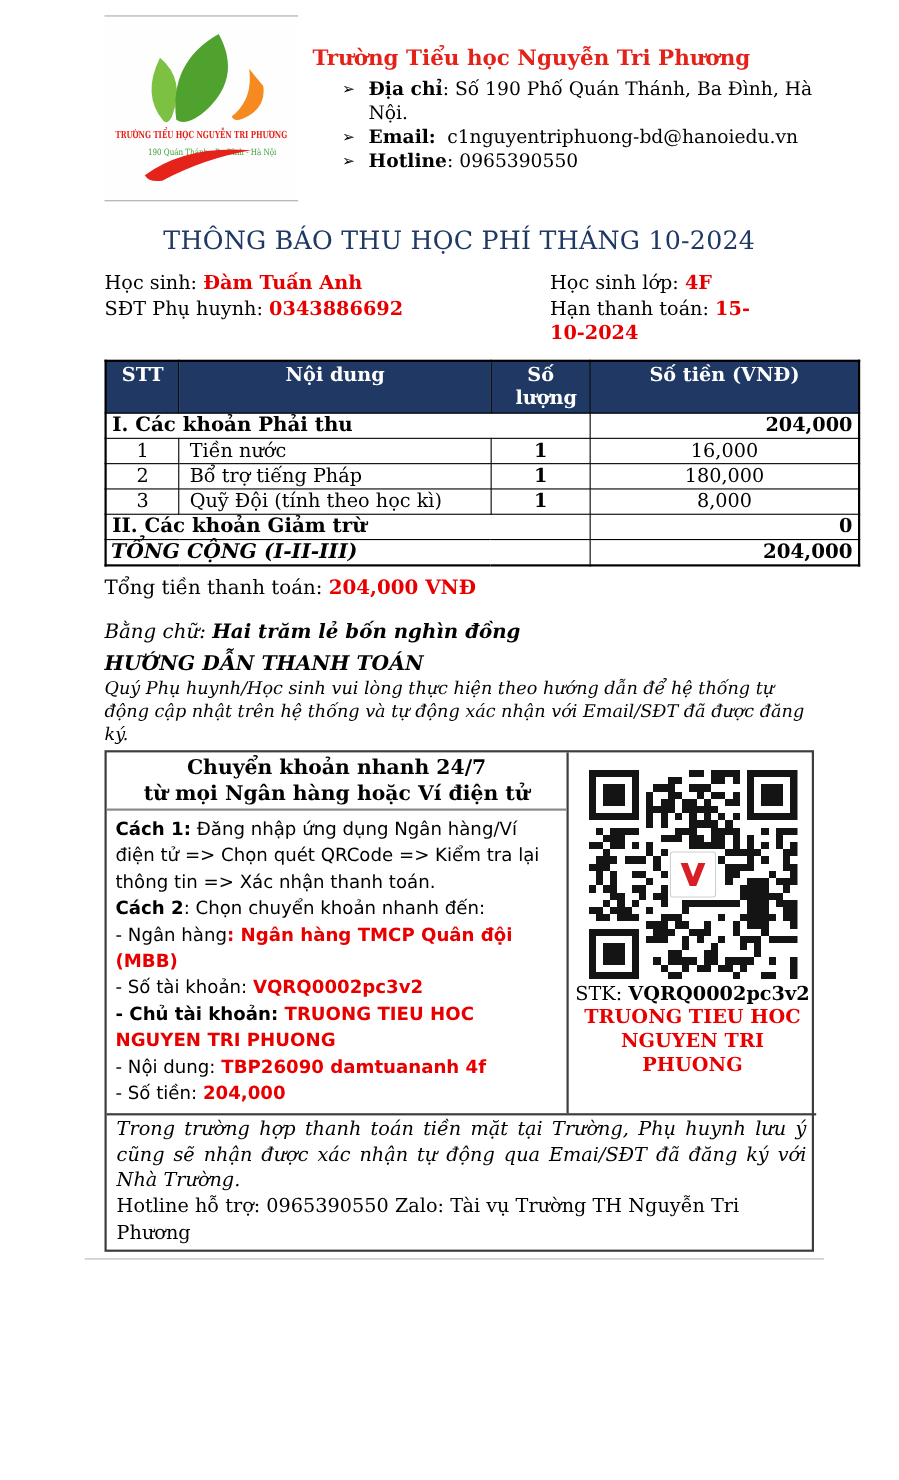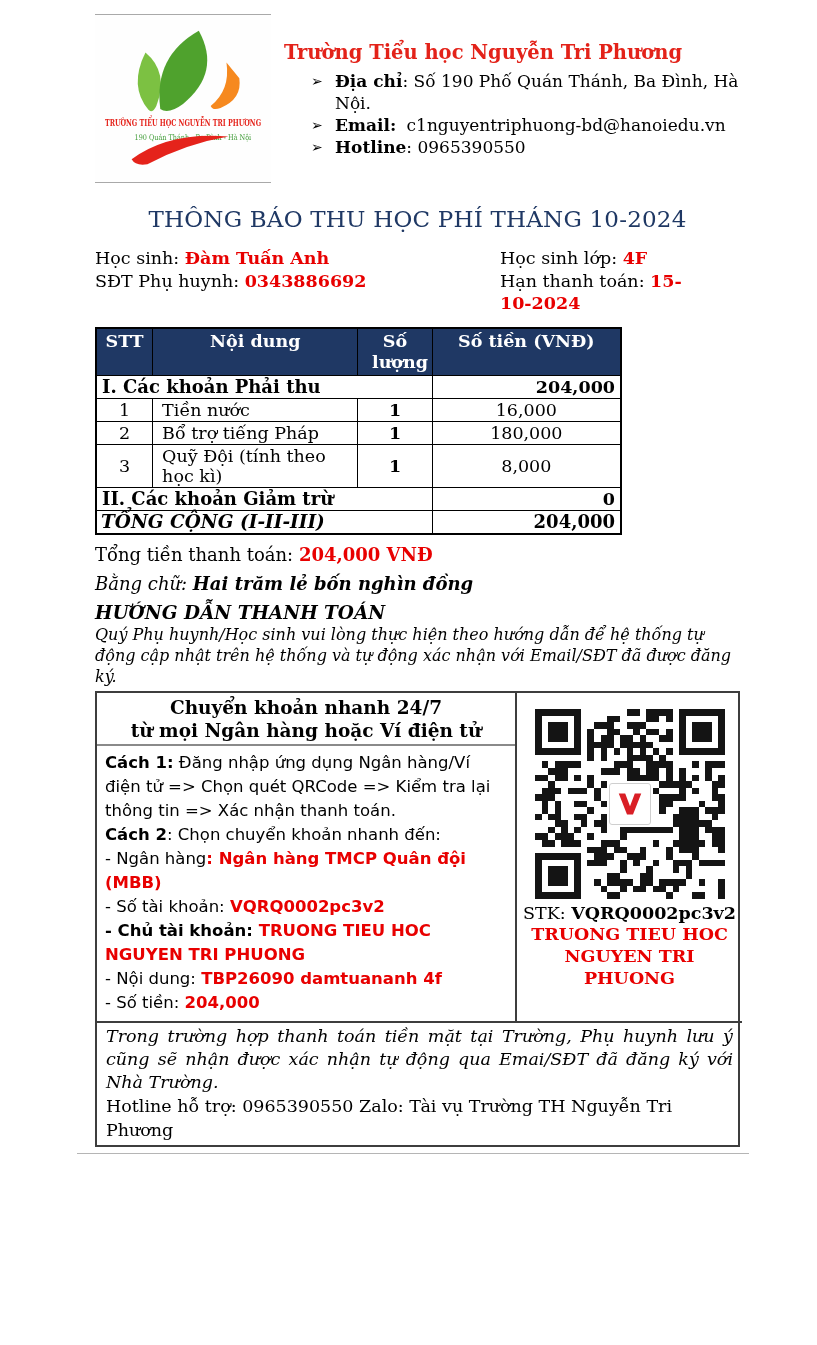--- a/index.html
+++ b/index.html
@@ -38,42 +38,42 @@
   .student-grid {
     margin-top:15px; display:grid; grid-template-columns:405px 240px;
     row-gap:1px; font-size:17.5px;
   }
   .student-grid .cell { line-height:22px; }
   .due-cell { width:206px; }
   .red-b { color:#e80000; font-weight:bold; }
 
   
   table.fee {
-    margin-top:13px; width:527px; border-collapse:collapse;
+    margin-top:13px; width:687px; border-collapse:collapse;
     font-size:17.5px;
   }
   table.fee th, table.fee td { border:1px solid #000; }
   table.fee { border:2px solid #000; }
   table.fee thead th {
     background:#1f3864; color:#fff; font-weight:bold;
     text-align:center; padding:2px 1px; line-height:21px; vertical-align:top;
   }
   .qty-head-inner { display:inline-block; max-width:46px; }
   table.fee td { padding:1px 4px; line-height:20px; }
   .sec-label { font-weight:bold; font-size:18px; padding-left:5px !important; }
   .sec-amount { font-weight:bold; text-align:right; padding-right:5px !important; }
   .c { text-align:center; }
   .item-name { padding-left:9px !important; }
   .qty { font-weight:bold; text-align:center; }
   .total-label { font-weight:bold; font-style:italic; text-align:left; font-size:18.5px; padding-right:8px !important; }
   .total-amount { font-weight:bold; text-align:right; font-size:18px; padding-right:5px !important; }
 
   
   .sum-line { margin-top:9px; font-size:18px; }
-  .words-line { margin-top:8px; font-size:18px; font-style:italic; }
+  .words-line { margin-top:19px; font-size:18px; font-style:italic; }
   .words-line .val { font-weight:bold; }
   .guide-title { margin-top:8px; font-size:18.5px; font-weight:bold; font-style:italic; }
   .guide-text { font-size:16px; font-style:italic; line-height:21px; margin-top:1px; }
 
   
   .paybox {
     margin-top:4px; display:grid; grid-template-columns:420px 225px;
     border:2px solid #3d3d3d;
   }
   .pb-left { border-right:2px solid #3d3d3d; }

